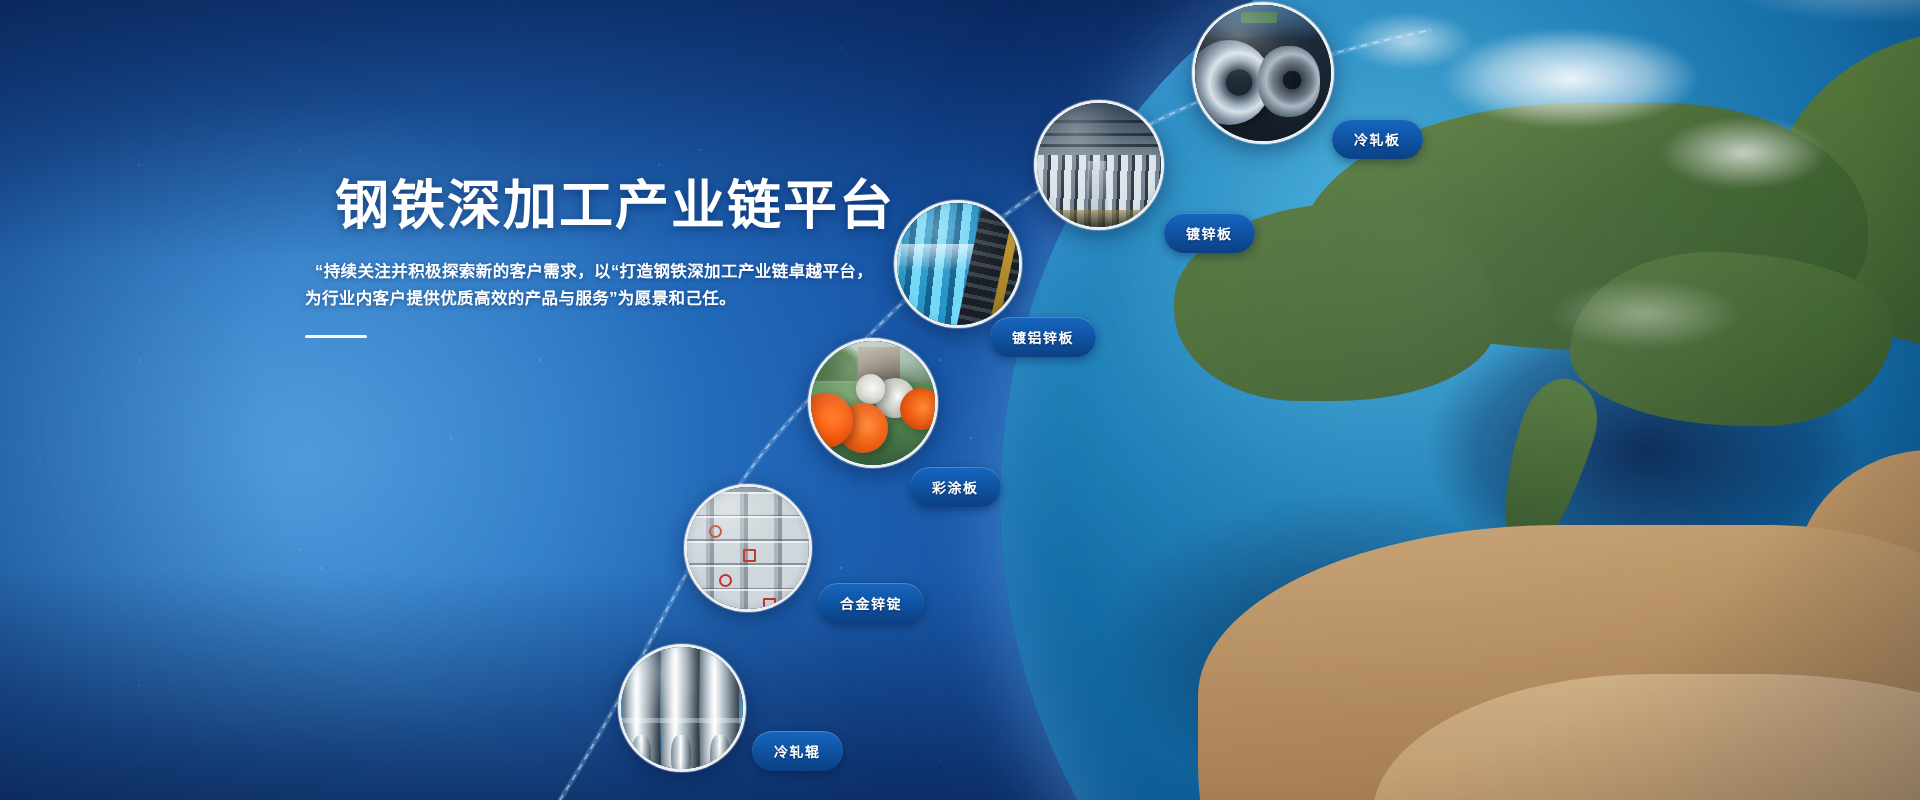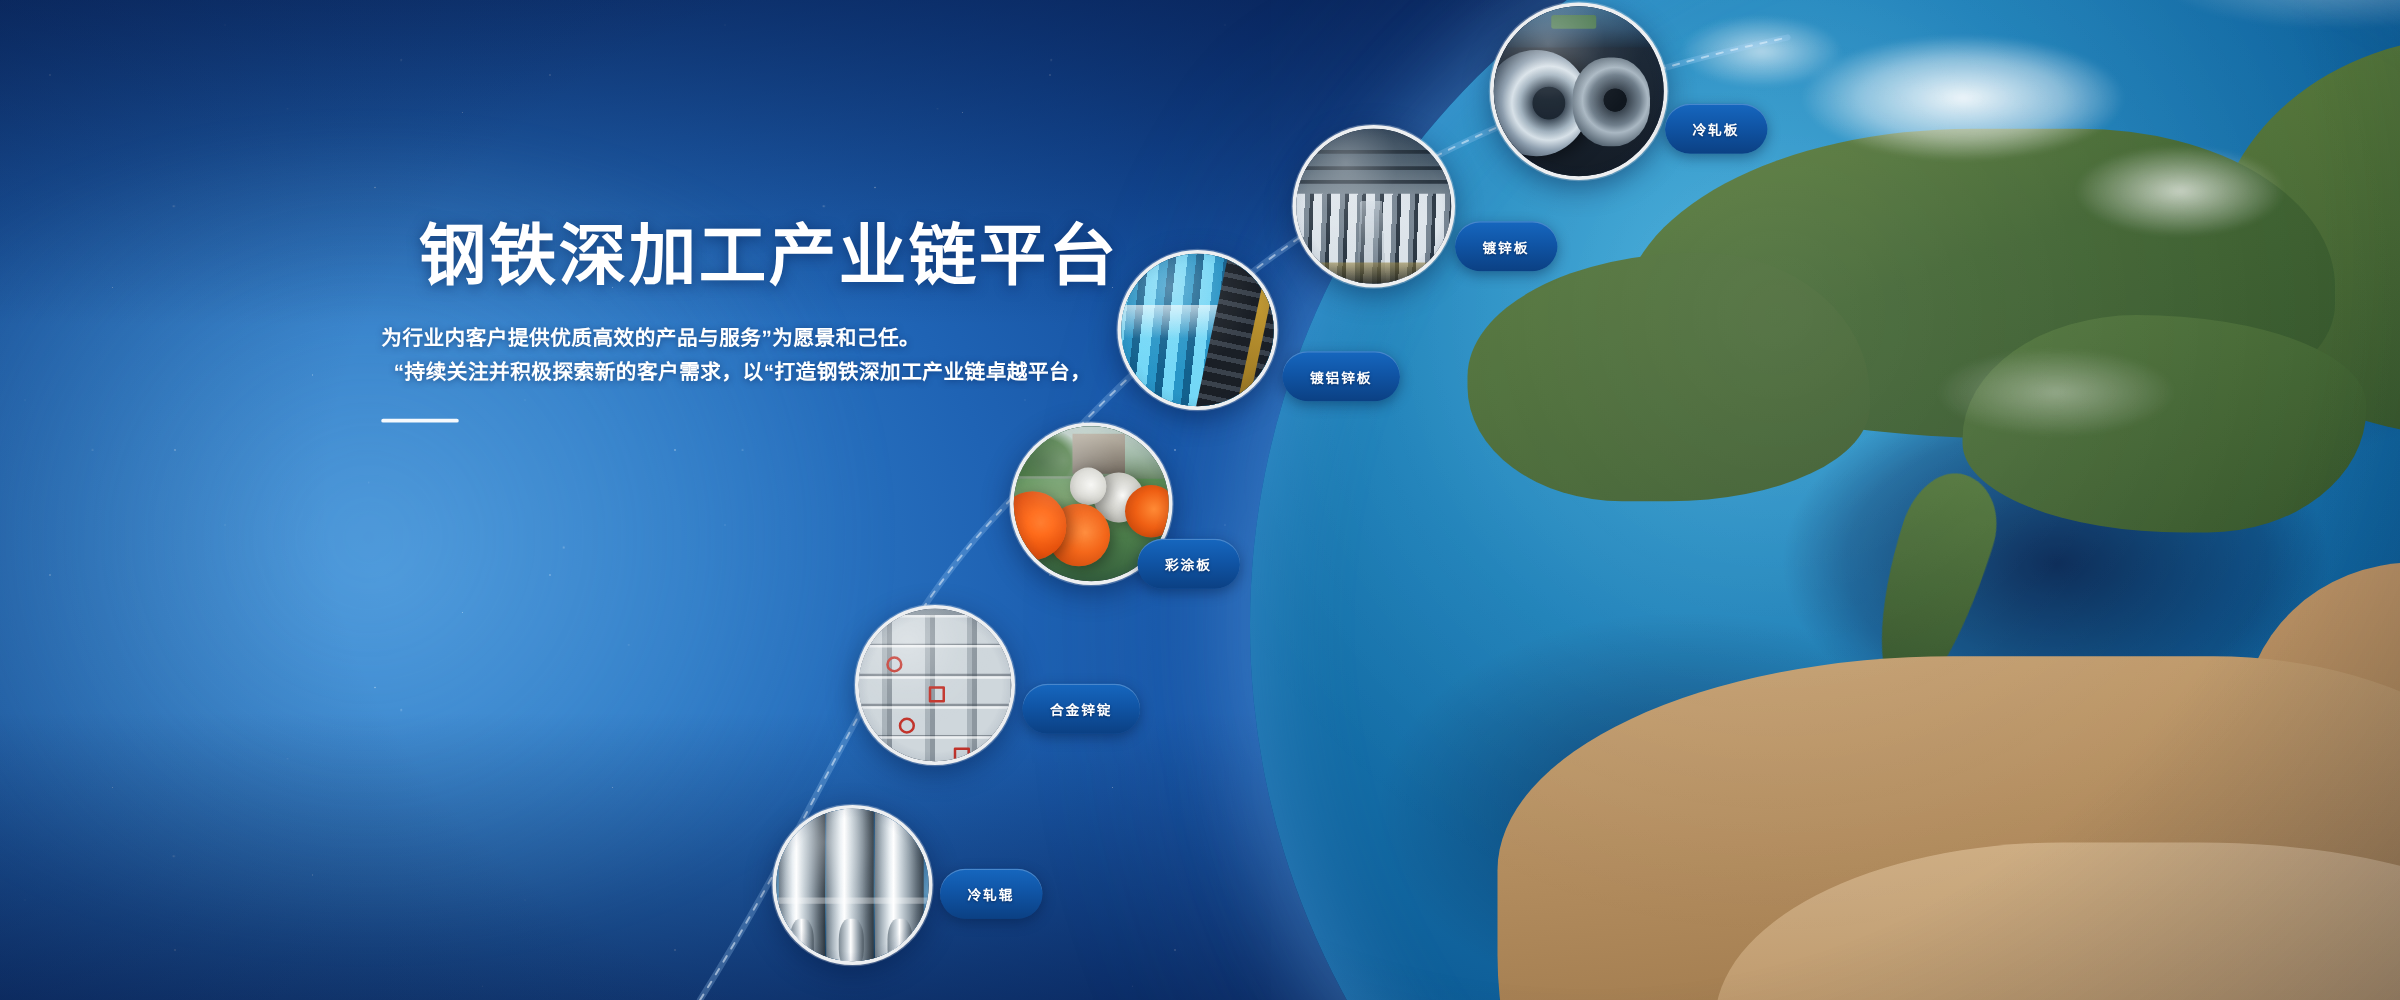--- a/index.html
+++ b/index.html
@@ -439,29 +439,30 @@
   
   .pill {
     position: absolute;
     display: flex;
     align-items: center;
     justify-content: center;
     height: 40px;
     padding: 0 22px;
     border-radius: 20px;
     color: #ffffff;
-    font-size: 11px;
+    font-size: 14px;
     font-weight: 700;
     letter-spacing: 1.5px;
     white-space: nowrap;
     background: linear-gradient(to bottom, #1667bf 0%, #1055a6 45%, #0b4083 100%);
     box-shadow:
       inset 0 1px 0 rgba(255,255,255,0.22),
       0 3px 10px rgba(3,20,55,0.40);
     text-shadow: 0 1px 2px rgba(0,12,40,0.5);
+    margin-top: 36px;
   }
 </style>
 </head>
 <body>
 
 <div id="banner">
 
   <div class="bg-base"></div>
   <div class="stars"></div>
   <div class="stars b"></div>
@@ -492,22 +493,22 @@
   </div>
 
   <svg id="connector" viewBox="0 0 1920 800" preserveAspectRatio="none">
     <path d="M 560,800 C 660,640 700,520 790,420 C 880,320 960,240 1070,170 C 1180,100 1290,60 1430,30" fill="none" stroke="rgba(255,255,255,0.55)" stroke-width="1.6" stroke-dasharray="5 7" stroke-linecap="round"></path>
     <path d="M 560,800 C 660,640 700,520 790,420 C 880,320 960,240 1070,170 C 1180,100 1290,60 1430,30" fill="none" stroke="rgba(170,215,255,0.25)" stroke-width="5" stroke-linecap="round"></path>
   </svg>
 
   <div id="copy">
     <h1 id="main-title">钢铁深加工产业链平台</h1>
     <div id="subtitle">
+      <span class="ln l1">“持续关注并积极探索新的客户需求，以“打造钢铁深加工产业链卓越平台，</span>
       <span class="ln l2">为行业内客户提供优质高效的产品与服务”为愿景和己任。</span>
-      <span class="ln l1">“持续关注并积极探索新的客户需求，以“打造钢铁深加工产业链卓越平台，</span>
     </div>
     <div id="title-rule"></div>
   </div>
 
   <div class="node">
     <div class="thumb" style="left:1192px; top:2px; width:136px; height:136px;">
       <div class="ph art-coils">
         <div class="roof"></div>
         <div class="green"></div>
       </div>
@@ -534,21 +535,21 @@
   <div class="node">
     <div class="thumb" style="left:894px; top:200px; width:122px; height:122px;">
       <div class="ph art-bluesheet">
         <div class="stripes"></div>
         <div class="gloss"></div>
         <div class="rack"></div>
         <div class="rail"></div>
       </div>
       <div class="shine"></div>
     </div>
-    <div class="pill" style="left:1026px; top:281px;">镀铝锌板</div>
+    <div class="pill" style="left:990px; top:281px;">镀铝锌板</div>
   </div>
 
   <div class="node">
     <div class="thumb" style="left:808px; top:338px; width:124px; height:124px;">
       <div class="ph art-orange">
         <div class="sky"></div>
         <div class="trees"></div>
         <div class="bld"></div>
         <div class="coil c3"></div>
         <div class="coil c5"></div>

